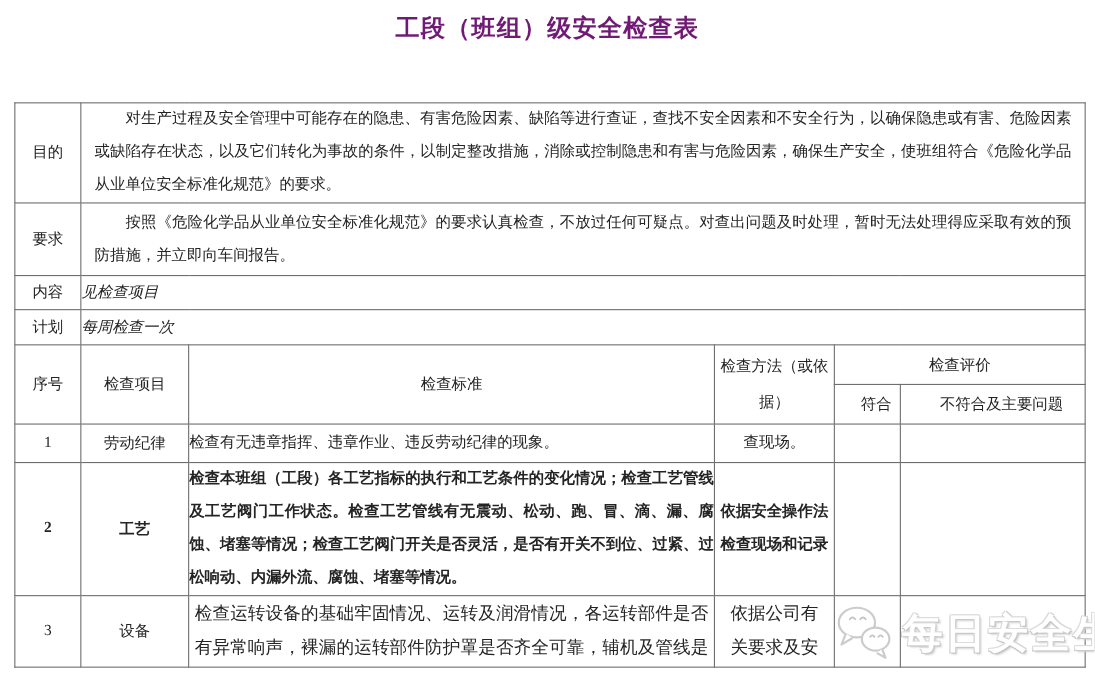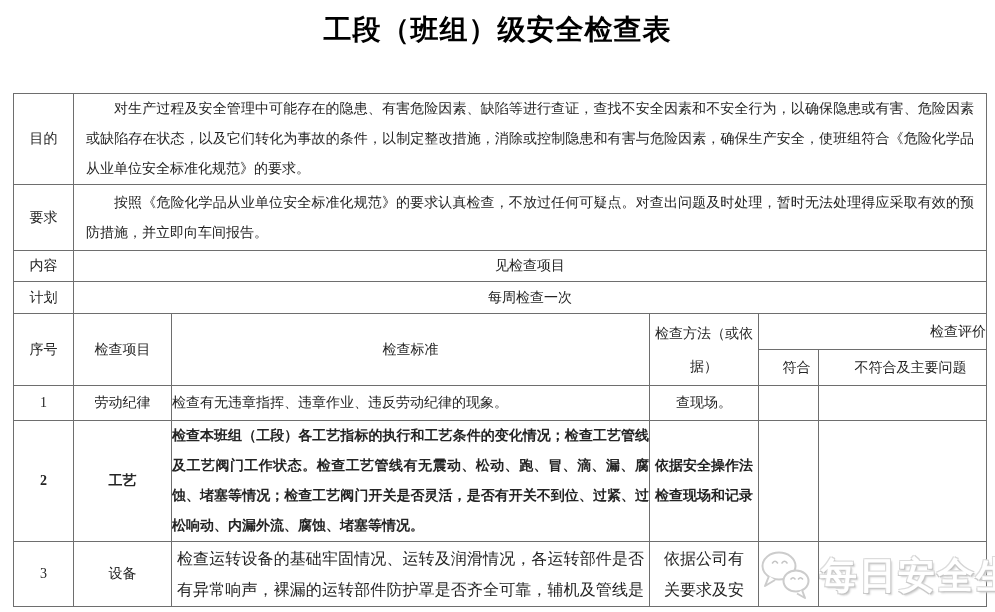--- a/index.html
+++ b/index.html
@@ -3,53 +3,53 @@
 <meta charset="utf-8">
 <style>
   html,body { margin:0; padding:0; background:#ffffff; }
   .page {
     position:relative; width:995px; height:612px; background:#ffffff;
     font-family:"Liberation Serif","DejaVu Serif",serif; color:#242424;
     overflow:hidden;
   }
   .doc-title {
     position:absolute; top:11px; left:0; width:100%;
-    text-align:center; font-size:28px; font-weight:bold; letter-spacing:1px;
-    color:#000000;
+    text-align:center; font-size:22px; font-weight:bold; letter-spacing:1px;
+    color:#701a75;
   }
   .meta-row { position:absolute; top:65px; left:0; width:100%; height:20px; font-size:14px; }
   .meta-inspector { position:absolute; left:12px; }
   .meta-unit      { position:absolute; left:236px; }
   .meta-time      { position:absolute; left:700px; }
 
   table.insp {
     position:absolute; top:93px; left:13px; width:973px;
     border-collapse:collapse; table-layout:fixed;
   }
   table.insp td {
     border:1px solid #6e6e6e; font-size:14px; vertical-align:middle;
     overflow:hidden; padding:0;
   }
   td.lbl { text-align:center; font-size:14px; }
   .para { margin:0; padding:0 12px; text-indent:2em; text-align:justify; line-height:30px; }
-  .center-cell { text-align:center; }
+  .center-cell { text-align:left;font-style:italic; }
 
   tr.r-purpose td { height:90px; }
   tr.r-require td { height:65px; }
   tr.r-content td { height:30px; }
   tr.r-plan td    { height:31px; }
   tr.hdr-a td     { height:35px; }
   tr.hdr-b td     { height:35px; }
   tr.row1 td      { height:34px; }
   tr.row2 td      { height:119px;font-weight:bold; }
   tr.row3 td      { height:63px; }
 
   td.hdr-top { vertical-align:top; text-align:center; padding-top:11px; }
   td.hdr-method { vertical-align:top; text-align:center; line-height:33px; padding:1px 4px 0 4px; }
-  td.hdr-eval { text-align:right; }
+  td.hdr-eval { text-align:center; }
   tr.hdr-b td { text-align:center;padding-left:16px; }
 
   td.std { text-align:justify; padding:0 7px; line-height:30px; }
   td.method { text-align:center; padding:0 10px; line-height:30px; }
 
   tr.row3 td.std, tr.row3 td.method {
     vertical-align:top; font-size:16px; line-height:31px;
   }
   tr.row3 td.std { padding:1px 5px 0 5px; }
   tr.row3 td.method { padding:1px 10px 0 10px; }

